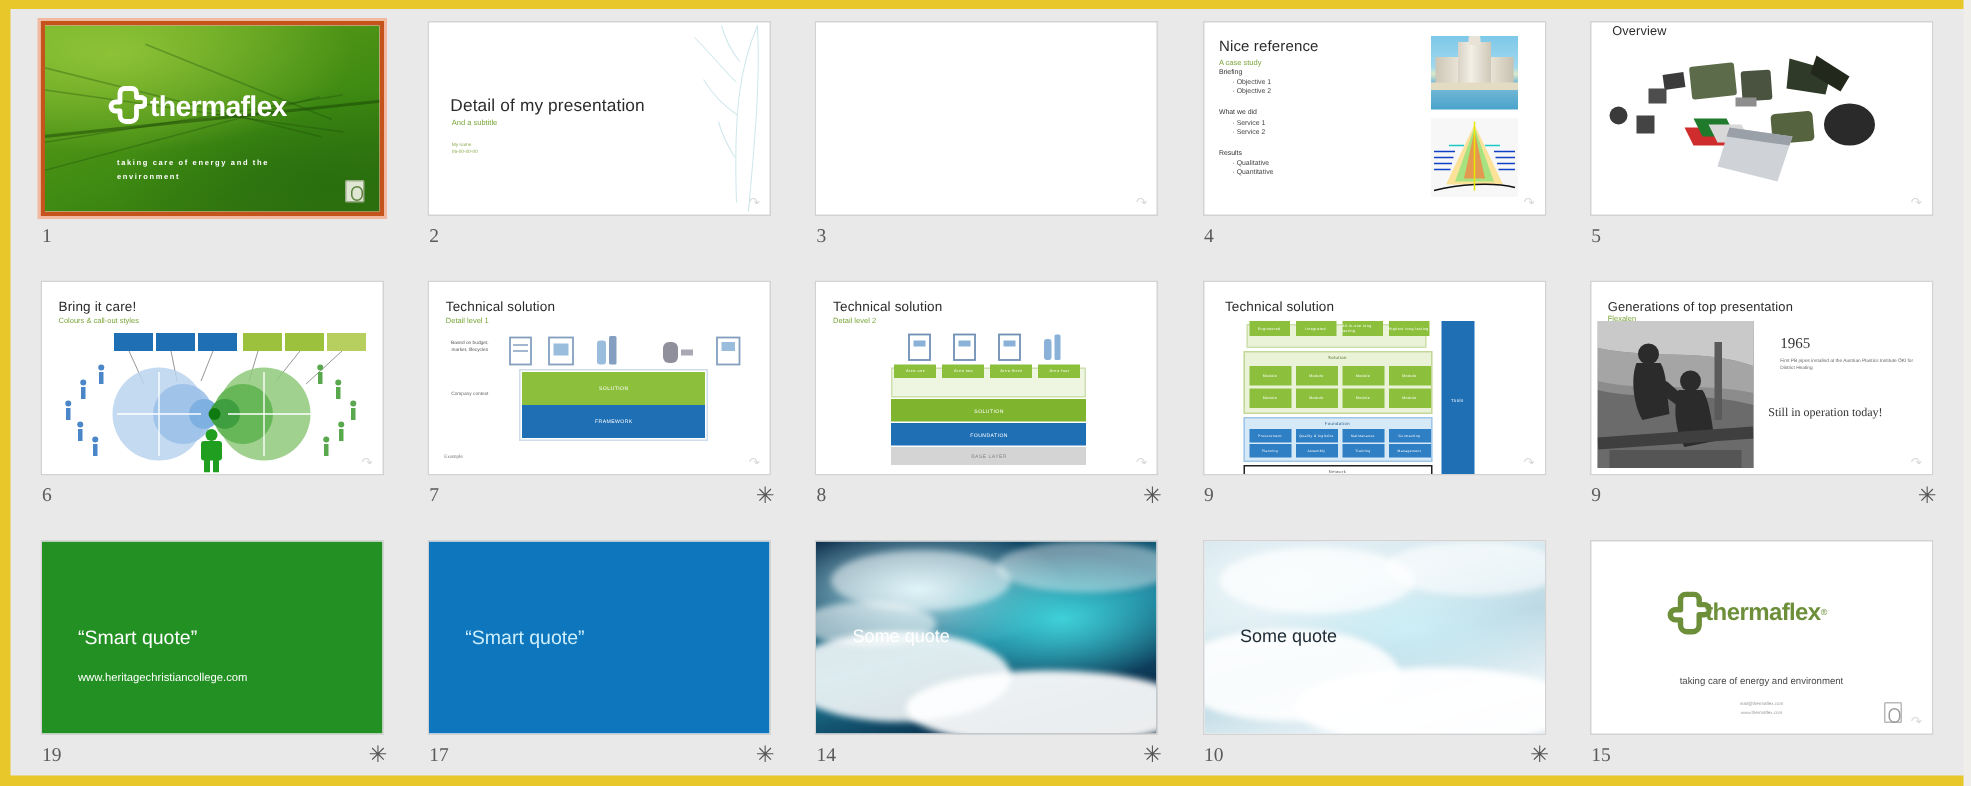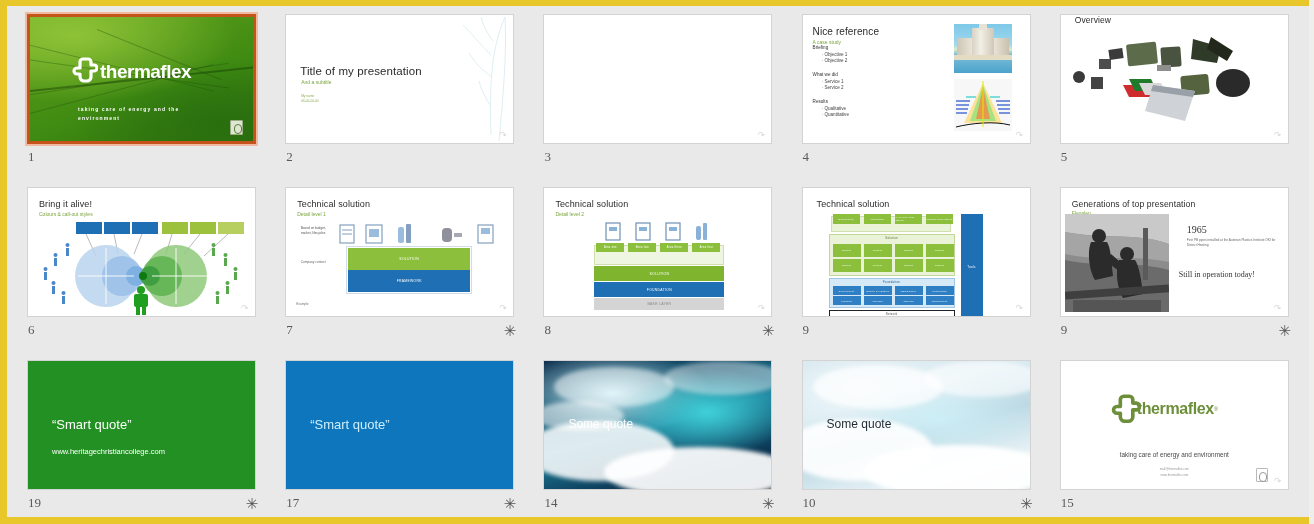--- a/index.html
+++ b/index.html
@@ -224,21 +224,21 @@
           <svg class="branch" viewBox="0 0 70 130">
             <g fill="none" stroke="#a8d4dd" stroke-width="0.7">
               <path d="M62 2 C50 30 46 60 48 120"></path>
               <path d="M48 40 C38 30 30 20 20 10"></path>
               <path d="M49 62 C40 56 32 48 26 38"></path>
               <path d="M50 26 C44 18 40 10 38 2"></path>
               <path d="M62 2 C64 40 60 80 56 126"></path>
               <path d="M47 90 C42 82 38 74 36 66"></path>
             </g>
           </svg>
-          <div class="s-title" style="left:14px;top:50px;font-size:11.5px;">Title of my presentation</div>
+          <div class="s-title" style="left:14px;top:50px;font-size:11.5px;">Detail of my presentation</div>
           <div class="s-sub" style="left:15px;top:64px;font-size:5px;">And a subtitle</div>
           <div class="tiny" style="position:absolute;left:15px;top:79px;color:#8fae55;">My name</div>
           <div class="tiny" style="position:absolute;left:15px;top:84px;color:#8fae55;">06-00-00-00</div>
           <div class="corner-mark">↷</div>
         </div>
       </div>
       <div class="slide-num">2</div>
     </div>
 
     <div class="cell">
@@ -341,21 +341,21 @@
       </div>
       <div class="slide-num">5</div>
     </div>
   </div>
 
   <div class="row">
 
     <div class="cell">
       <div class="thumb-wrap">
         <div class="thumb">
-          <div class="s-title" style="left:11px;top:11px;font-size:9px;">Bring it alive!</div>
+          <div class="s-title" style="left:11px;top:11px;font-size:9px;">Bring it care!</div>
           <div class="s-sub" style="left:11px;top:23px;">Colours &amp; call-out styles</div>
           <svg class="venn" viewBox="0 0 229 95">
             <g>
               <rect x="48" y="2" width="26" height="12" fill="#1f6fb5"></rect>
               <rect x="76" y="2" width="26" height="12" fill="#1f6fb5"></rect>
               <rect x="104" y="2" width="26" height="12" fill="#1f6fb5"></rect>
               <rect x="134" y="2" width="26" height="12" fill="#9cc23d"></rect>
               <rect x="162" y="2" width="26" height="12" fill="#9cc23d"></rect>
               <rect x="190" y="2" width="26" height="12" fill="#b7cf5f"></rect>
               <g stroke="#8a8a8a" stroke-width=".6">

